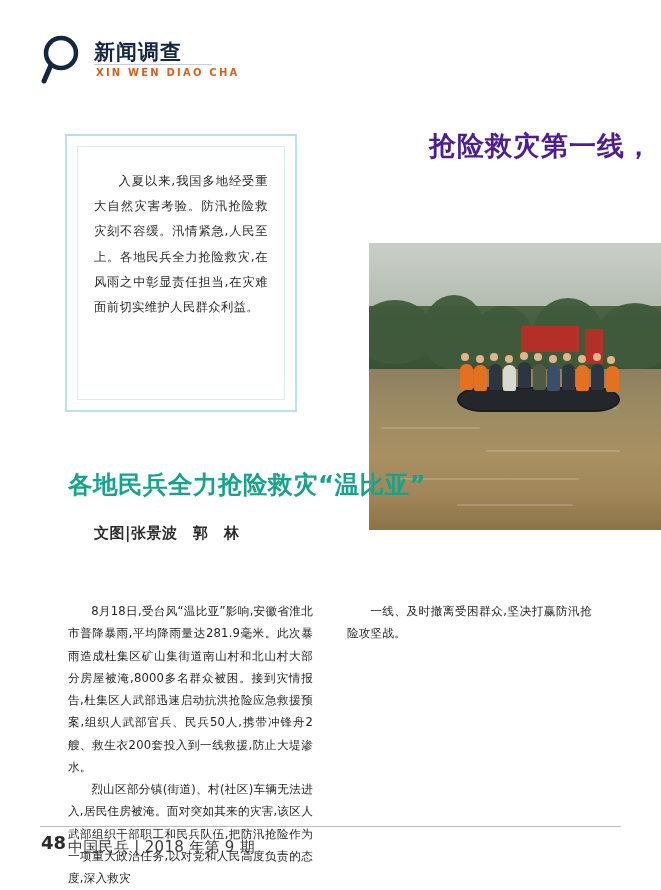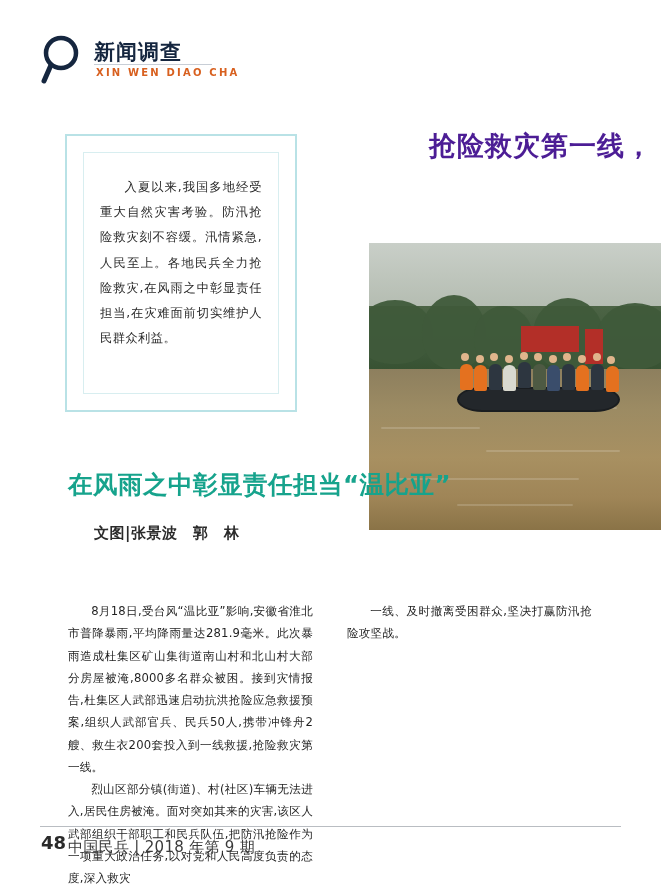--- a/index.html
+++ b/index.html
@@ -72,21 +72,21 @@
   }
 
   
   .lead-box {
     position: absolute;
     left: 65px;
     top: 134px;
     width: 232px;
     height: 278px;
     border: 2px solid #b9e2e6;
-    padding: 16px;
+    padding: 10px;
   }
   .lead-box-inner {
     width: 100%;
     height: 100%;
     border: 1px solid #d8eef0;
     padding: 22px 16px 14px 16px;
   }
   .lead-p {
     font-size: 12.3px;
     line-height: 2.05;
@@ -291,26 +291,26 @@
   <div class="ph-person ph-dark" style="left:66%; top:42%;"></div>
   <div class="ph-head" style="left:66.6%; top:38.5%;"></div>
   <div class="ph-person ph-orange" style="left:71%; top:42.5%;"></div>
   <div class="ph-head" style="left:71.6%; top:39%;"></div>
   <div class="ph-person ph-dark" style="left:76%; top:42%;"></div>
   <div class="ph-head" style="left:76.6%; top:38.5%;"></div>
   <div class="ph-person ph-orange" style="left:81%; top:43%;"></div>
   <div class="ph-head" style="left:81.6%; top:39.5%;"></div>
 </div>
 
-<div class="headline-sub">在风雨之中彰显责任担当“温比亚”</div>
+<div class="headline-sub">各地民兵全力抢险救灾“温比亚”</div>
 
 <div class="byline">文图|张景波　郭　林</div>
 
 <div class="col col-left">
-  <p>8月18日,受台风“温比亚”影响,安徽省淮北市普降暴雨,平均降雨量达281.9毫米。此次暴雨造成杜集区矿山集街道南山村和北山村大部分房屋被淹,8000多名群众被困。接到灾情报告,杜集区人武部迅速启动抗洪抢险应急救援预案,组织人武部官兵、民兵50人,携带冲锋舟2艘、救生衣200套投入到一线救援,抢险救灾第一线。</p>
+  <p>8月18日,受台风“温比亚”影响,安徽省淮北市普降暴雨,平均降雨量达281.9毫米。此次暴雨造成杜集区矿山集街道南山村和北山村大部分房屋被淹,8000多名群众被困。接到灾情报告,杜集区人武部迅速启动抗洪抢险应急救援预案,组织人武部官兵、民兵50人,携带冲锋舟2艘、救生衣200套投入到一线救援,防止大堤渗水。</p>
   <p>烈山区部分镇(街道)、村(社区)车辆无法进入,居民住房被淹。面对突如其来的灾害,该区人武部组织干部职工和民兵队伍,把防汛抢险作为一项重大政治任务,以对党和人民高度负责的态度,深入救灾</p>
 </div>
 
 <div class="col col-right">
   <p>一线、及时撤离受困群众,坚决打赢防汛抢险攻坚战。</p>
 </div>
 
 <div class="footer-rule"></div>
 <div class="page-no">48</div>
 <div class="footer-text">中国民兵 | 2018 年第 9 期</div>

